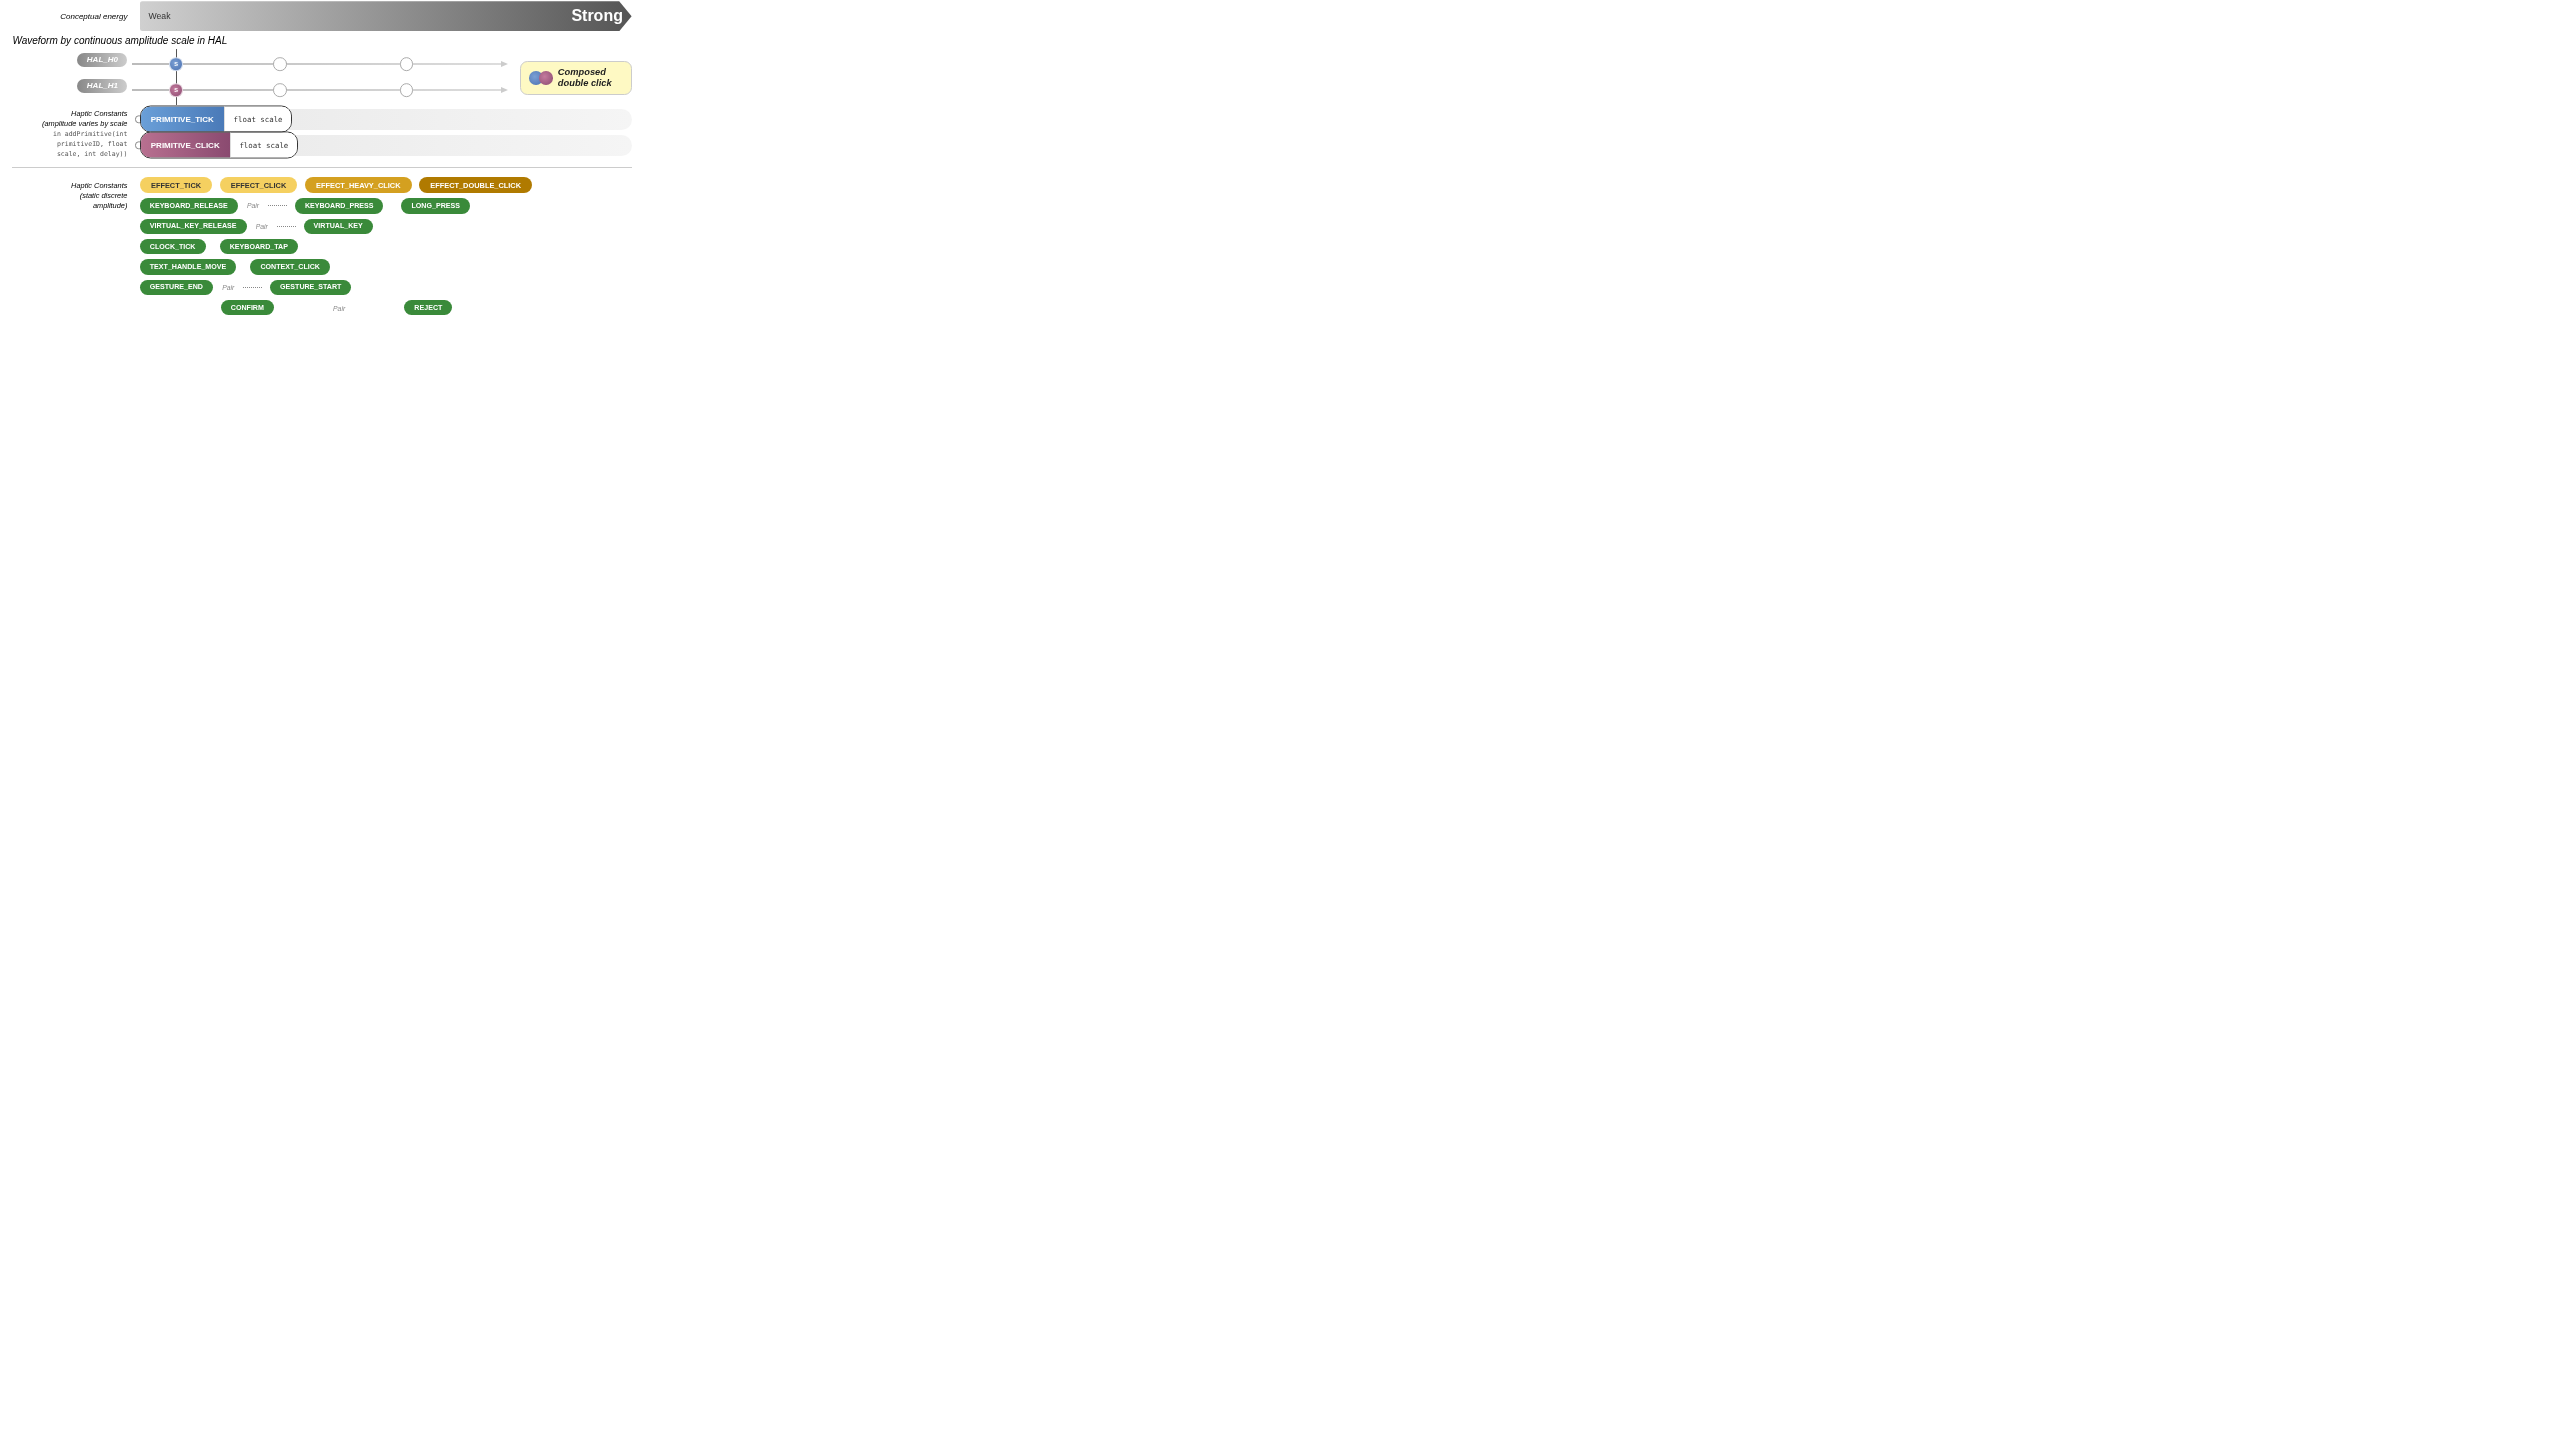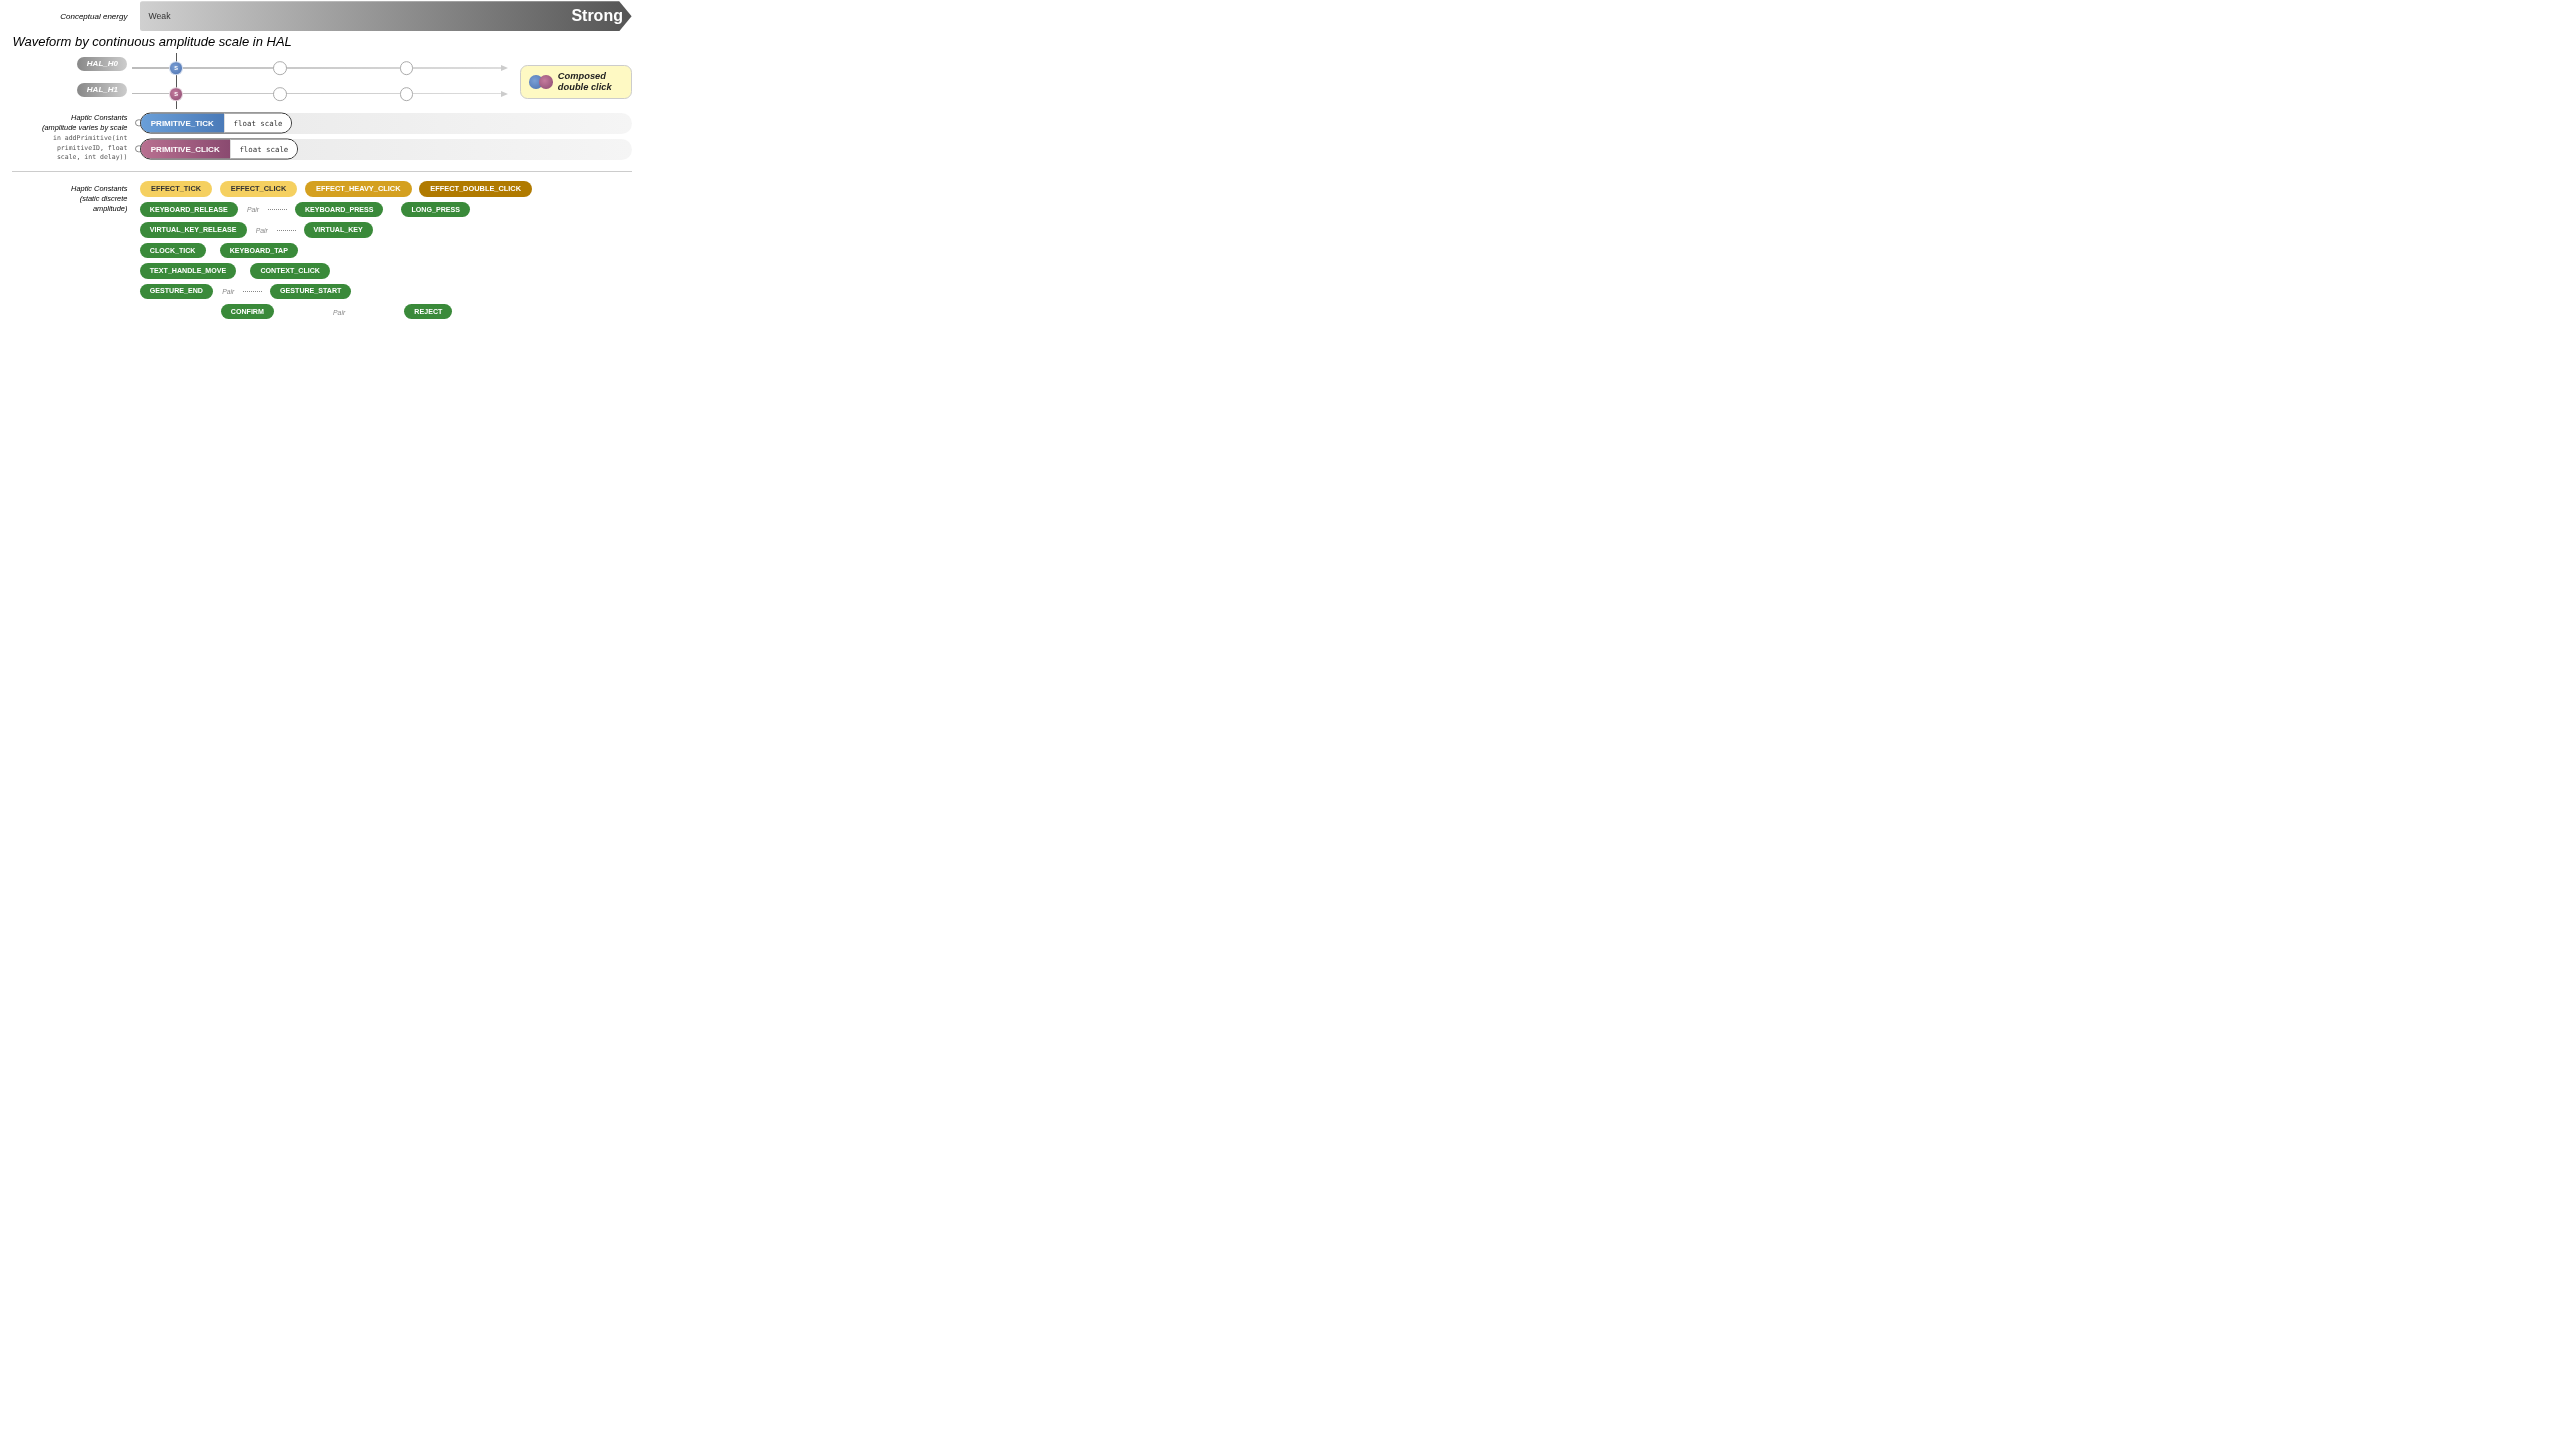--- a/index.html
+++ b/index.html
@@ -63,21 +63,21 @@
 
     
     .waveform-label-row {
       display: flex;
       align-items: flex-start;
       gap: 12.4px;
       margin-bottom: 1.2px;
     }
     .waveform-label {
       font-style: italic;
-      font-size: 13px;
+      font-size: 10px;
       color: #000;
       text-align: left;
       min-width: 115px;
       line-height: 1.3;
     }
 
     
     .hal-section {
       display: flex;
       flex-direction: column;
@@ -250,21 +250,21 @@
       position: relative;
       overflow: visible;
     }
     .primitive-pill-outer {
       position: absolute;
       left: 0;
       top: 50%;
       transform: translateY(-50%);
       display: flex;
       align-items: center;
-      height: 21px;
+      height: 27px;
       border-radius: 10.6px;
       overflow: hidden;
       border: 1.6px solid #333;
     }
     .primitive-pill-color {
       padding: 0 10px;
       height: 100%;
       display: flex;
       align-items: center;
       font-weight: bold;

